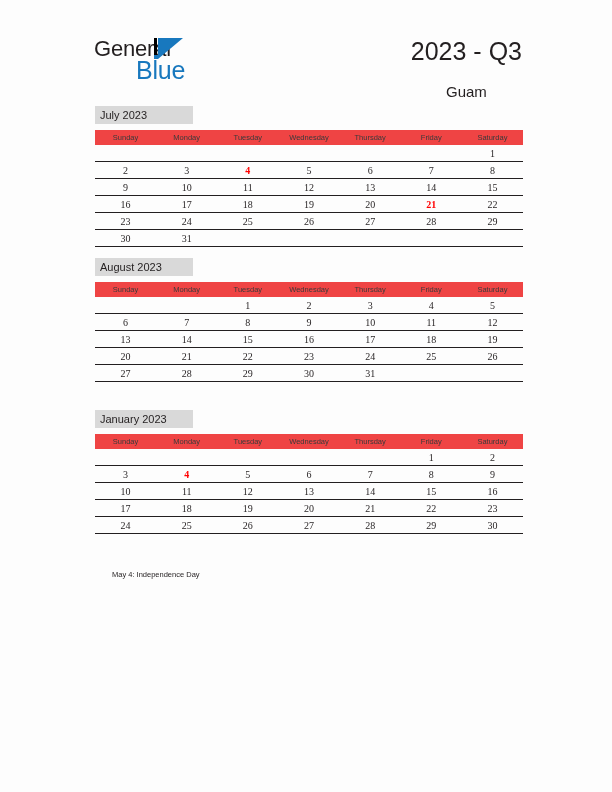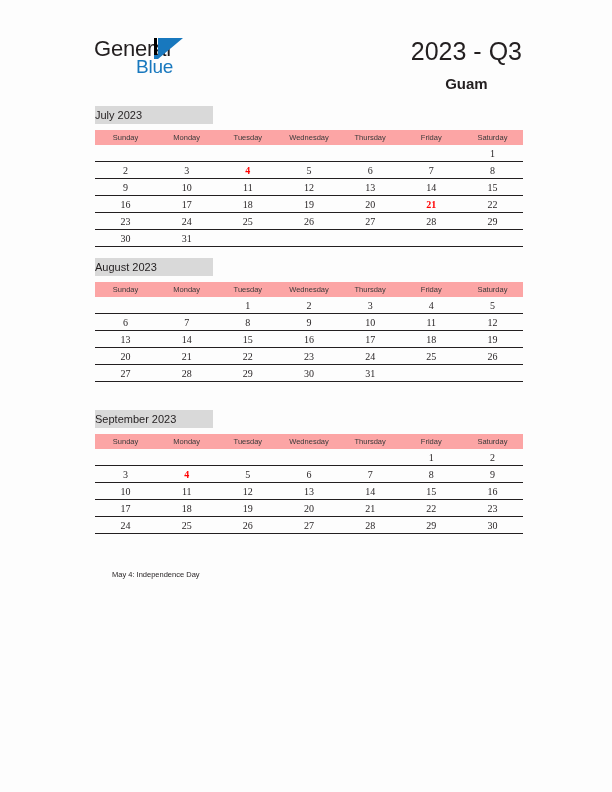--- a/index.html
+++ b/index.html
@@ -37,21 +37,21 @@
     top: 0;
     font-size: 22px;
     letter-spacing: -0.2px;
     color: #231f20;
     font-family: "Liberation Sans", sans-serif;
   }
   .logo-blue {
     position: absolute;
     left: 42px;
     top: 20px;
-    font-size: 19px;
+    font-size: 25px;
     letter-spacing: -0.2px;
     color: #1878be;
     font-family: "Liberation Sans", sans-serif;
   }
   .logo-mark {
     position: absolute;
     left: 60px;
     top: 2px;
     width: 30px;
     height: 22px;
@@ -93,54 +93,54 @@
     color: #231f20;
     font-family: "Liberation Sans", sans-serif;
     line-height: 30px;
     white-space: nowrap;
   }
   .title-sub {
     font-size: 15px;
     color: #231f20;
     font-family: "Liberation Sans", sans-serif;
     line-height: 20px;
-    margin-top: 8px;
+    margin-top: 16px;
     white-space: nowrap;
-    font-weight: bold;
   }
 
   
   .month {
     position: absolute;
     left: 95px;
     width: 428px;
   }
   .month-title-bar {
-    width: 118px;
+    width: 98px;
     height: 18px;
     background: #d9d9d9;
     display: flex;
     align-items: center;
+    padding-left: 5px;
     box-sizing: border-box;
   }
   .month-title-text {
     font-size: 11px;
     color: #231f20;
     font-family: "Liberation Sans", sans-serif;
     white-space: nowrap;
   }
 
   table.cal {
     border-collapse: collapse;
     width: 428px;
     margin-top: 6px;
     table-layout: fixed;
   }
   table.cal th {
-    background: #fca5a5;
+    background: #ef4444;
     font-size: 7.5px;
     font-weight: normal;
     color: #3a3a3a;
     font-family: "Liberation Sans", sans-serif;
     height: 15px;
     text-align: center;
     border: none;
     padding: 0;
   }
   table.cal td {
@@ -333,21 +333,21 @@
             <td>30</td>
             <td>31</td>
             <td></td>
             <td></td>
           </tr>
         </tbody>
       </table>
     </div>
     <div class="month" style="top: 410px;">
       <div class="month-title-bar">
-        <span class="month-title-text">September 2023</span>
+        <span class="month-title-text">January 2023</span>
       </div>
       <table class="cal">
         <thead>
           <tr>
             <th>Sunday</th>
             <th>Monday</th>
             <th>Tuesday</th>
             <th>Wednesday</th>
             <th>Thursday</th>
             <th>Friday</th>

